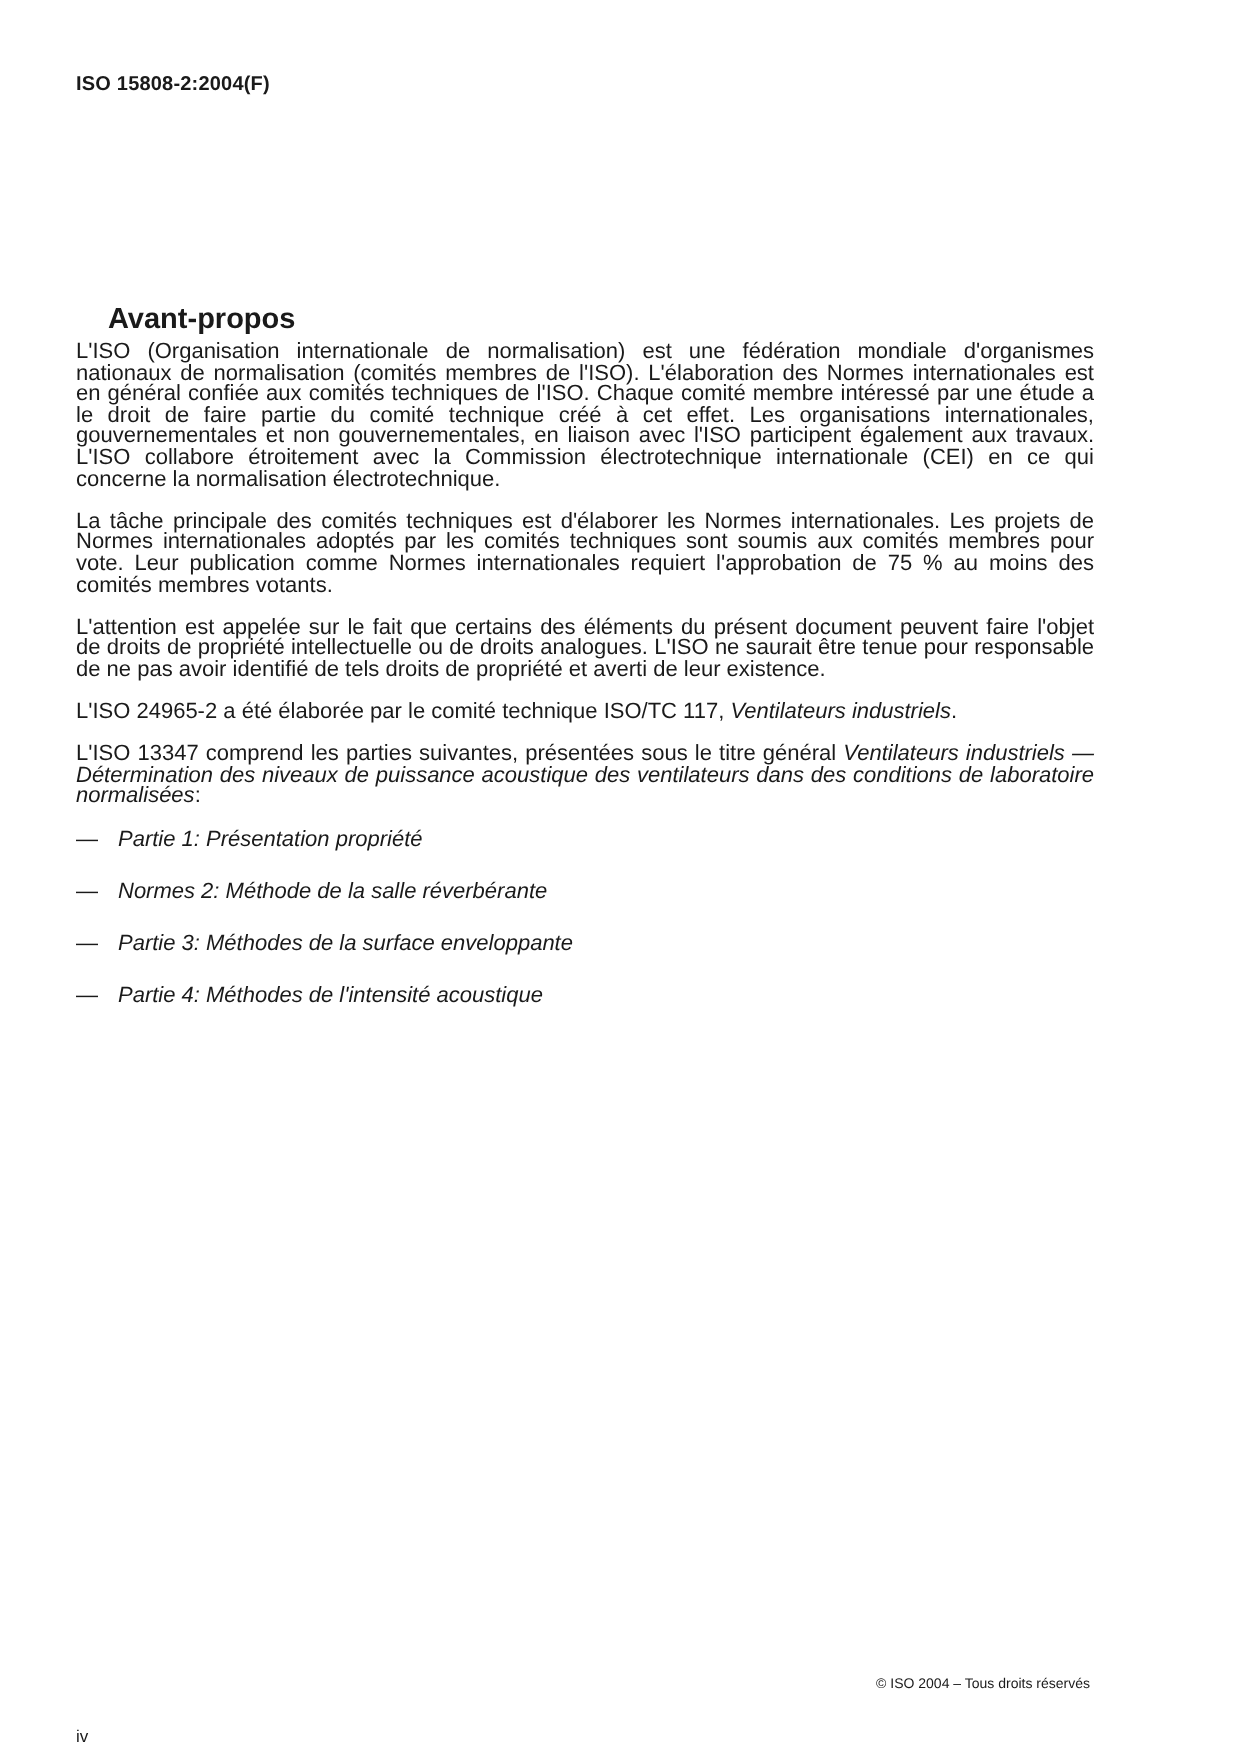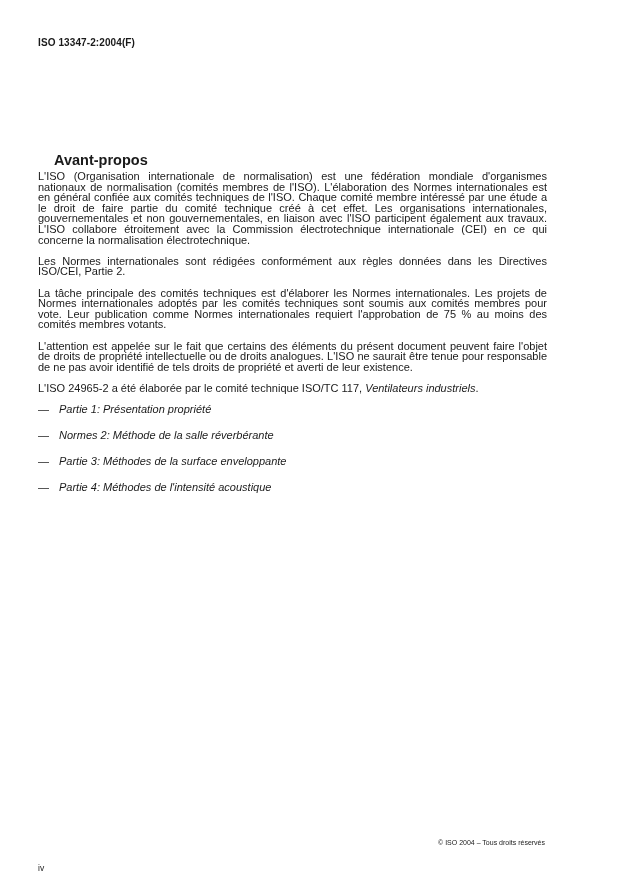--- a/index.html
+++ b/index.html
@@ -31,30 +31,30 @@
     .footer-left {
       position: absolute; left: 38px; top: 863px; font-size: 8.5px;
     }
     .footer-right {
       position: absolute; right: 74px; top: 839px; font-size: 7px;
     }
   </style>
 </head>
 <body>
 
-<div class="page-header">ISO 13347-2:2004(F)</div>
+<div class="page-header">ISO 15808-2:2004(F)</div>
 
 <h1 class="title">Avant-propos</h1>
 
 <div class="content">
   <p>L'ISO (Organisation internationale de normalisation) est une fédération mondiale d'organismes nationaux de normalisation (comités membres de l'ISO). L'élaboration des Normes internationales est en général confiée aux comités techniques de l'ISO. Chaque comité membre intéressé par une étude a le droit de faire partie du comité technique créé à cet effet. Les organisations internationales, gouvernementales et non gouvernementales, en liaison avec l'ISO participent également aux travaux. L'ISO collabore étroitement avec la Commission électrotechnique internationale (CEI) en ce qui concerne la normalisation électrotechnique.</p>
-  <p>Les Normes internationales sont rédigées conformément aux règles données dans les Directives ISO/CEI, Partie 2.</p>
   <p>La tâche principale des comités techniques est d'élaborer les Normes internationales. Les projets de Normes internationales adoptés par les comités techniques sont soumis aux comités membres pour vote. Leur publication comme Normes internationales requiert l'approbation de 75 % au moins des comités membres votants.</p>
   <p>L'attention est appelée sur le fait que certains des éléments du présent document peuvent faire l'objet de droits de propriété intellectuelle ou de droits analogues. L'ISO ne saurait être tenue pour responsable de ne pas avoir identifié de tels droits de propriété et averti de leur existence.</p>
   <p><span>L'ISO 24965-2 a été élaborée par le comité technique ISO/TC 117, </span><em>Ventilateurs industriels</em><span>.</span></p>
+  <p><span>L'ISO 13347 comprend les parties suivantes, présentées sous le titre général </span><em>Ventilateurs industriels — Détermination des niveaux de puissance acoustique des ventilateurs dans des conditions de laboratoire normalisées</em><span>:</span></p>
 
   <ul class="dash-list">
     <li>
       <span class="dash">—</span>
       <span>Partie 1: Présentation propriété</span>
     </li>
     <li>
       <span class="dash">—</span>
       <span>Normes 2: Méthode de la salle réverbérante</span>
     </li>

